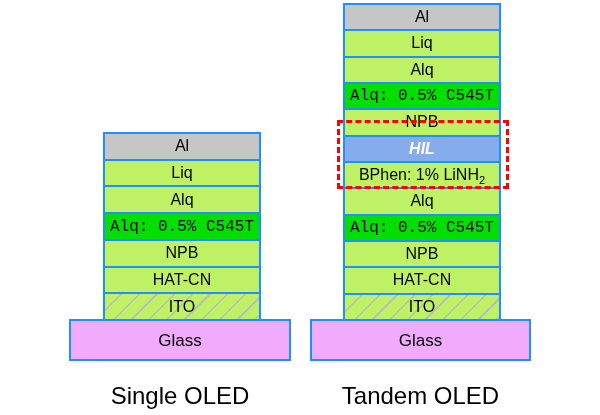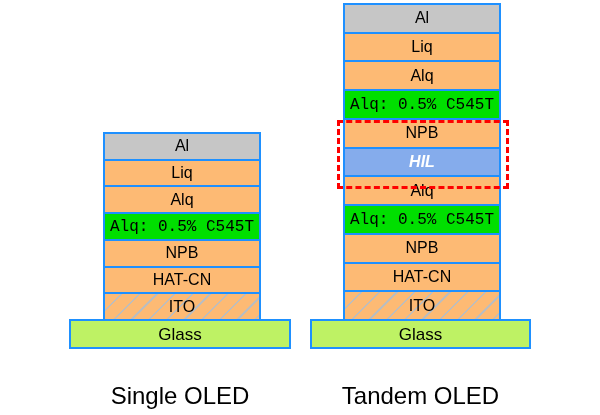--- a/index.html
+++ b/index.html
@@ -9,21 +9,21 @@
   }
   .figure{position:absolute;inset:0;}
 
   
   .stack{position:absolute;display:flex;flex-direction:column;z-index:1;}
   .stack-single{left:103px;top:132px;width:158px;height:189px;}
   .stack-tandem{left:343px;top:3px;width:158px;height:318px;}
 
   .layer{
     flex:1;margin-top:-2px;border:2px solid var(--border-blue,#1E90FF);
-    background:#fdba74;display:flex;align-items:center;justify-content:center;
+    background:#bef264;display:flex;align-items:center;justify-content:center;
     box-sizing:border-box;position:relative;
   }
   .layer:first-child{margin-top:0;}
   .layer-label{
     position:relative;z-index:4;font-size:16px;color:var(--text-black,#000);
     line-height:1;white-space:nowrap;
   }
   .layer-label sub{font-size:11px;line-height:0;}
 
   .fill-metal{background:var(--metal-gray,#C6C6C6);}
@@ -32,22 +32,22 @@
   .fill-hil .layer-label{color:var(--hil-text,#fff);font-weight:bold;font-style:italic;}
   .fill-ito{
     background-image:repeating-linear-gradient(135deg,
       transparent 0px, transparent 11px,
       var(--hatch-gray,#BDBDBD) 11px, var(--hatch-gray,#BDBDBD) 12.5px);
     text-align:center;
   }
 
   
   .glass{
-    position:absolute;top:319px;height:30px;border:2px solid var(--border-blue,#1E90FF);
-    background:#bef264;box-sizing:border-box;display:flex;align-items:center;justify-content:center;
+    position:absolute;top:319px;height:42px;border:2px solid var(--border-blue,#1E90FF);
+    background:#f0abfc;box-sizing:border-box;display:flex;align-items:center;justify-content:center;
     z-index:2;
   }
   .glass-single{left:69px;width:222px;}
   .glass-tandem{left:310px;width:221px;}
   .glass .layer-label{font-size:17px;}
 
   
   .cgu-outline{
     position:absolute;left:337px;top:120px;width:172px;height:69px;
     border:3px dashed var(--dashed-red,#FE0000);box-sizing:border-box;
@@ -104,20 +104,23 @@
       <div class="layer fill-emitter">
         <span class="layer-label">Alq: 0.5% C545T</span>
       </div>
       <div class="layer fill-white">
         <span class="layer-label">NPB</span>
       </div>
       <div class="layer fill-hil">
         <span class="layer-label">HIL</span>
       </div>
       <div class="layer fill-white">
+        <span class="layer-label">BPhen: 1% LiNH<sub>2</sub></span>
+      </div>
+      <div class="layer fill-white">
         <span class="layer-label">Alq</span>
       </div>
       <div class="layer fill-emitter">
         <span class="layer-label">Alq: 0.5% C545T</span>
       </div>
       <div class="layer fill-white">
         <span class="layer-label">NPB</span>
       </div>
       <div class="layer fill-white">
         <span class="layer-label">HAT-CN</span>

